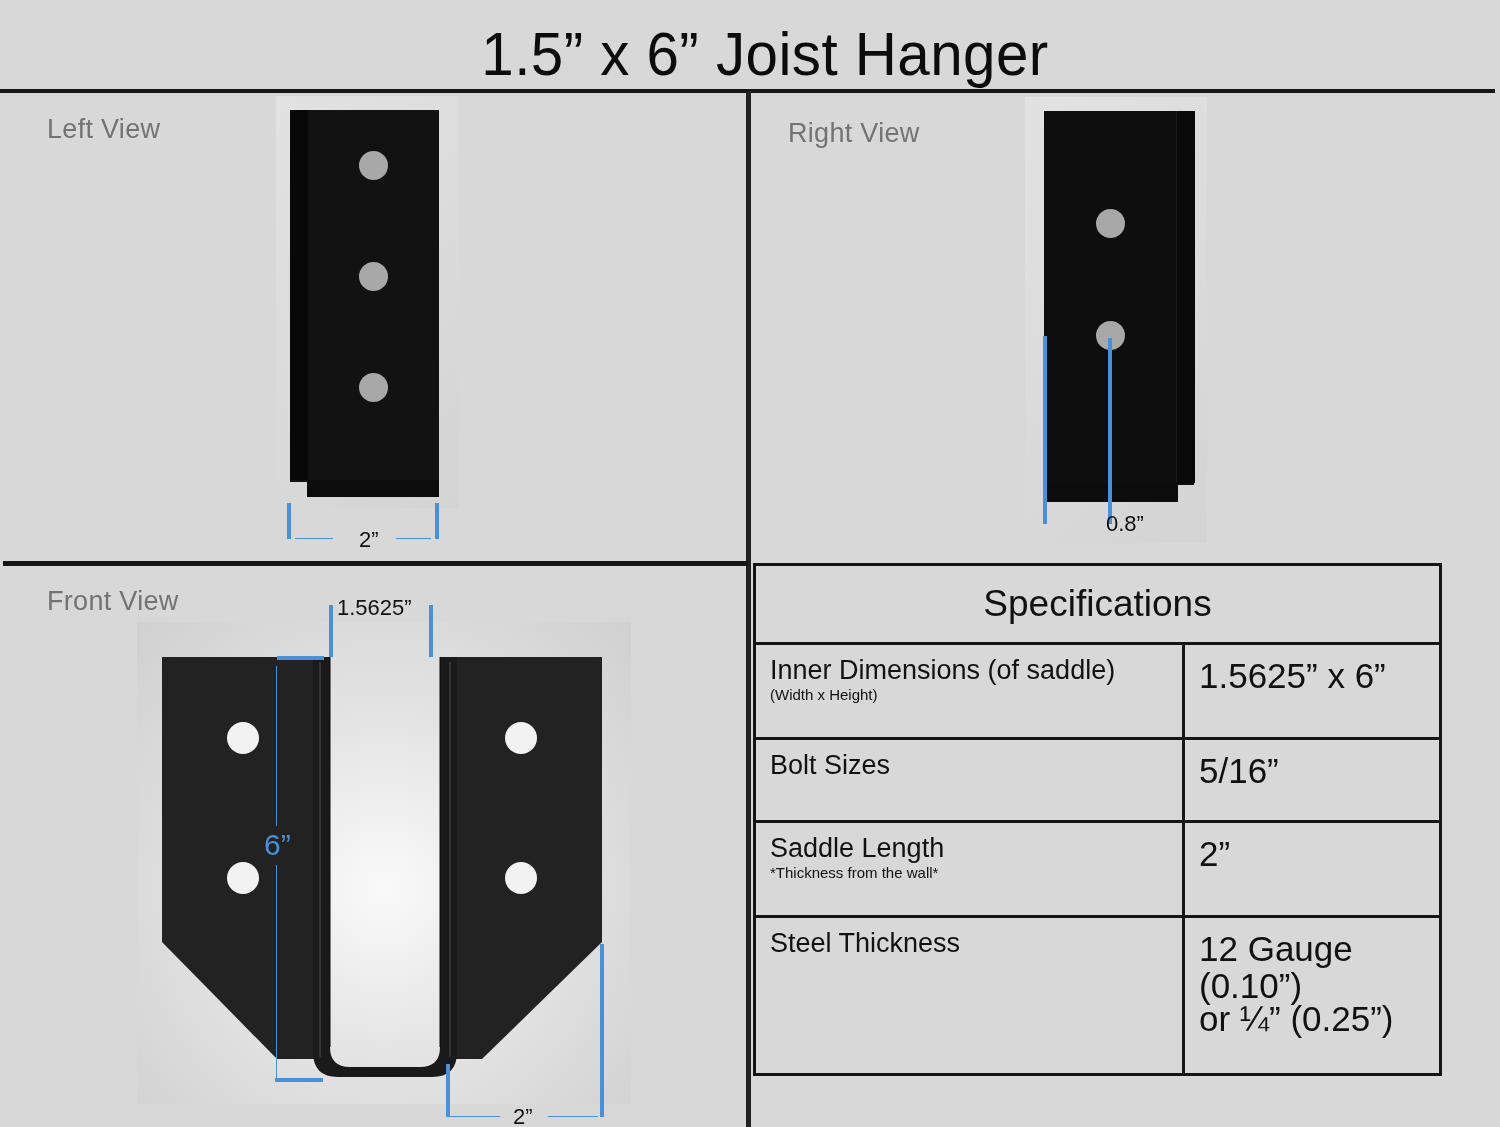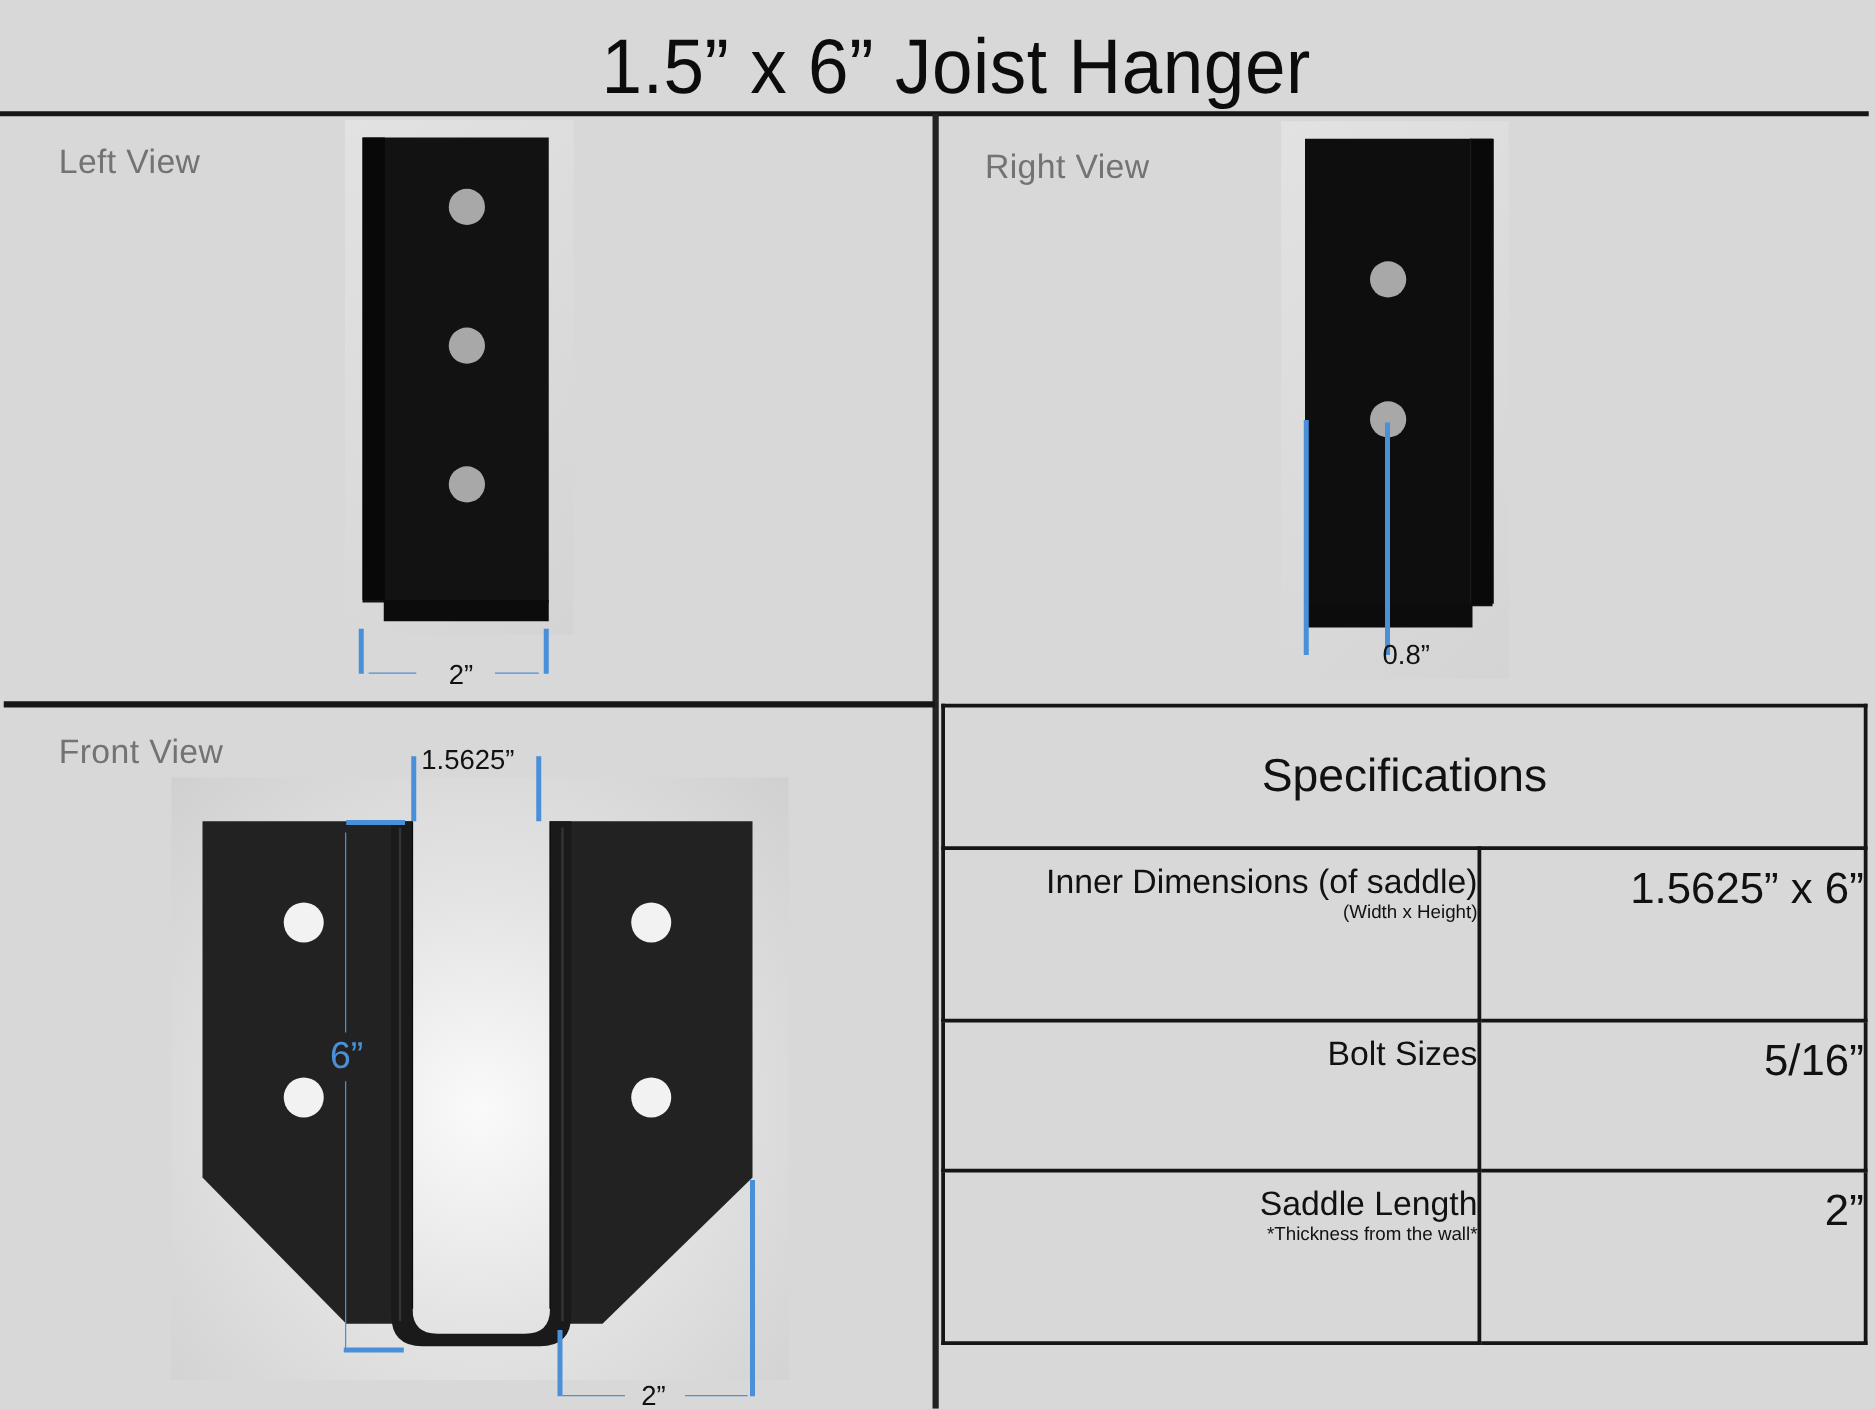--- a/index.html
+++ b/index.html
@@ -21,24 +21,24 @@
   .dim-text { font-size:22px; color:#111; }
   .blue { background:#4a90d9; }
   .blue-thin { background:#4a90d9; }
   .shadow-box { background:linear-gradient(135deg,#e2e2e2,#d4d4d4); }
   .steel { background:#111; }
   .hole { position:absolute; border-radius:50%; background:#a8a8a8; }
   .hole-w { position:absolute; border-radius:50%; background:#f2f2f2; }
 
   
   .spec {
-    left:753px; top:563px; width:741px; height:513px;
+    left:753px; top:563px; width:689px; height:513px;
     border-collapse:collapse; position:absolute;
   }
-  .spec td, .spec th { border:3px solid #151515; padding:0; vertical-align:top;text-align:right; }
+  .spec td, .spec th { border:3px solid #151515; padding:0; vertical-align:top; }
   .spec th { font-weight:normal; font-size:37px; height:58px; vertical-align:middle; text-align:center; }
   .spec .lbl { width:412px; padding:10px 0 0 14px; }
   .spec .val { padding:12px 0 0 14px; font-size:35px; line-height:37px; }
   .lbl-main { font-size:27px; line-height:30px; display:block; }
   .lbl-sub { font-size:15px; line-height:20px; display:block; }
 </style>
 </head>
 <body>
 
 <div class="abs title">1.5” x 6” Joist Hanger</div>
@@ -134,14 +134,23 @@
     </td>
     <td class="val"><span>5/16”</span></td>
   </tr>
   <tr style="height:74px;">
     <td class="lbl">
       <span class="lbl-main">Saddle Length</span>
       <span class="lbl-sub">*Thickness from the wall*</span>
     </td>
     <td class="val"><span>2”</span></td>
   </tr>
+  <tr style="height:102px;">
+    <td class="lbl">
+      <span class="lbl-main">Steel Thickness</span>
+    </td>
+    <td class="val">
+      <span style="display:block;">12 Gauge (0.10”)</span>
+      <span style="display:block;margin-top:-4px;">or ¼” (0.25”)</span>
+    </td>
+  </tr>
 </tbody>
   </table>
 
 </body></html>

